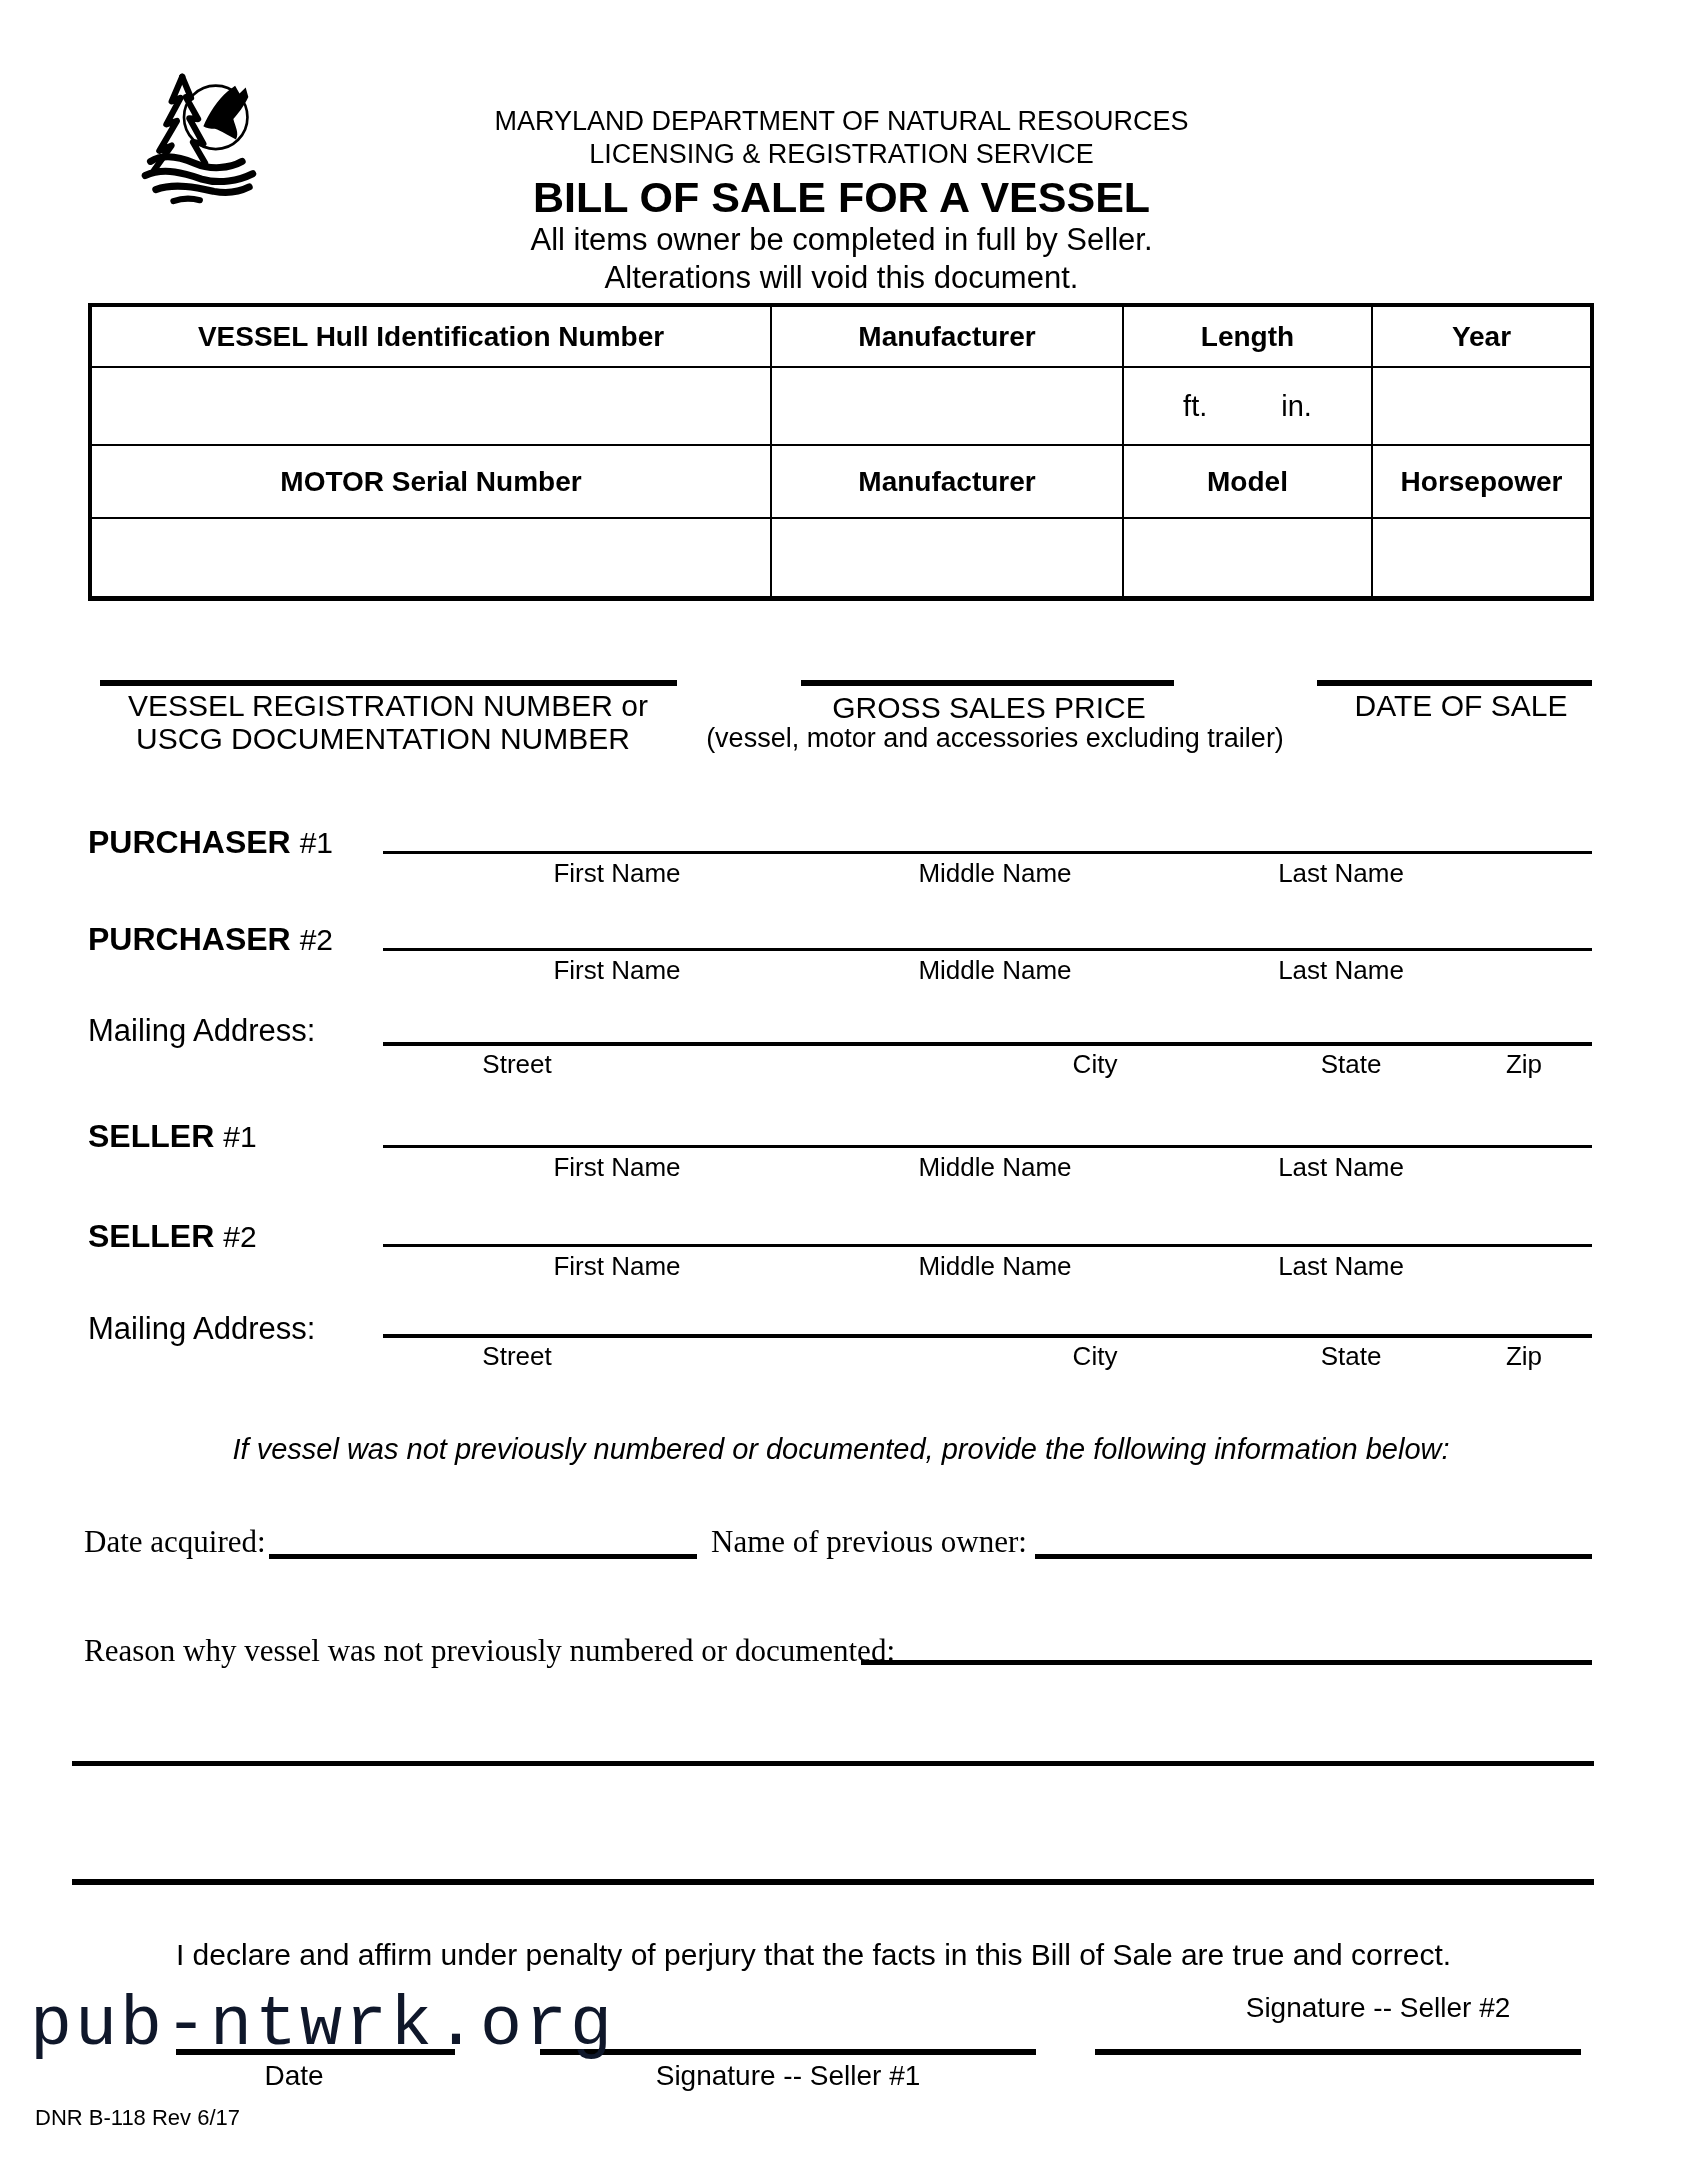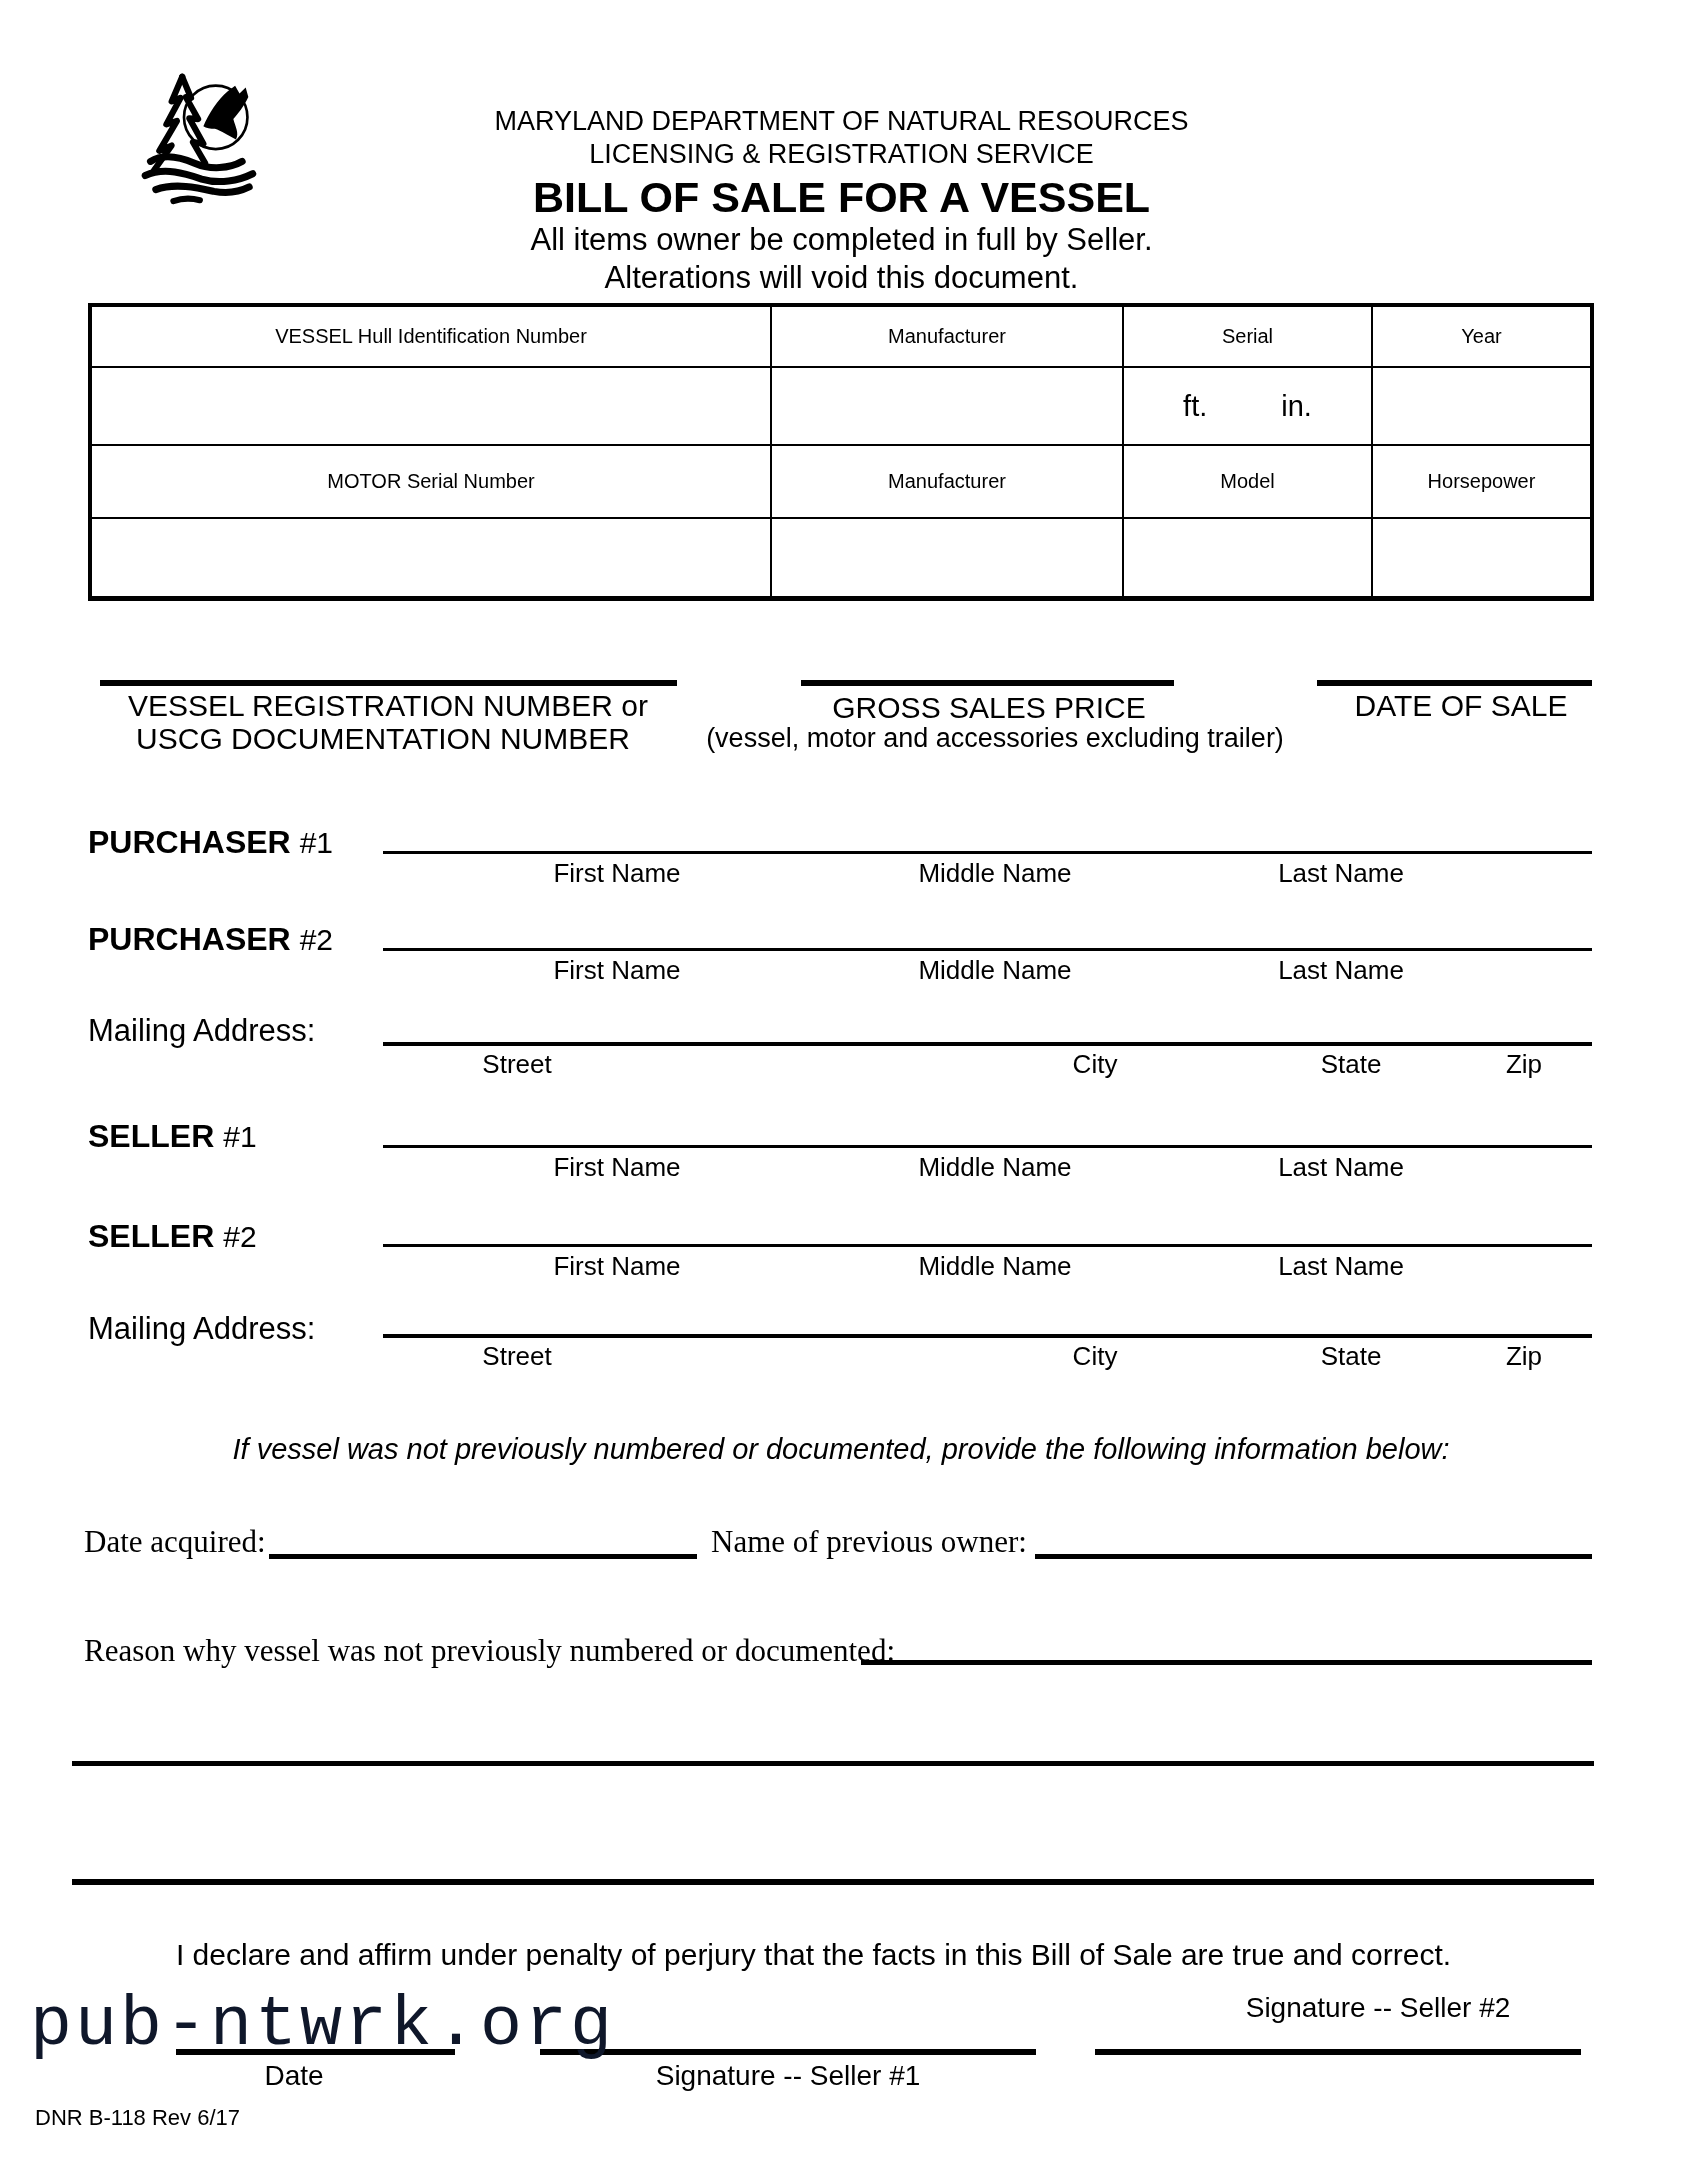--- a/index.html
+++ b/index.html
@@ -9,21 +9,21 @@
   }
   
   .logo{position:absolute;left:134px;top:68px;width:137px;height:141px;}
   .header-block{position:absolute;left:0;top:105px;width:1683px;text-align:center;}
   .agency{font-size:27px;line-height:33px;text-align:center;}
   .doc-title{font-size:43px;line-height:48px;font-weight:bold;margin-top:2px;}
   .instr{font-size:31px;line-height:38px;}
   
   .info-table{position:absolute;left:88px;top:303px;width:1506px;border-collapse:collapse;table-layout:fixed;border:4px solid #000;border-bottom-width:5px;}
   .info-table td{border:2px solid #000;text-align:center;vertical-align:middle;padding:0;}
-  .info-table .hdr{font-size:20px;font-weight:normal;}
+  .info-table .hdr{font-size:28px;font-weight:bold;}
   .ftin{display:flex;justify-content:center;gap:74px;font-size:29px;}
   
   .hline{position:absolute;background:#000;}
   .sublabel{position:absolute;transform:translateX(-50%);font-size:26px;white-space:nowrap;}
   .reg-label{position:absolute;transform:translateX(-50%);font-size:30px;white-space:nowrap;text-align:center;}
   .reg-sub{position:absolute;transform:translateX(-50%);font-size:27px;white-space:nowrap;}
   .party-label{position:absolute;left:88px;font-size:32px;white-space:nowrap;}
   .party-label .bold-part{font-weight:bold;}
   .party-label .num-part{font-weight:normal;margin-left:9px;font-size:30px;}
   .plain-label{position:absolute;left:88px;font-size:31px;white-space:nowrap;}
@@ -63,21 +63,21 @@
     <colgroup>
         <col style="width:681px">
         <col style="width:352px">
         <col style="width:249px">
         <col>
       </colgroup>
     <tbody>
       <tr style="height:62px">
         <td class="hdr">VESSEL Hull Identification Number</td>
         <td class="hdr">Manufacturer</td>
-        <td class="hdr">Serial</td>
+        <td class="hdr">Length</td>
         <td class="hdr">Year</td>
       </tr>
       <tr style="height:78px">
         <td></td>
         <td></td>
         <td>
           <div class="ftin">
             <span>ft.</span>
             <span>in.</span>
           </div>

